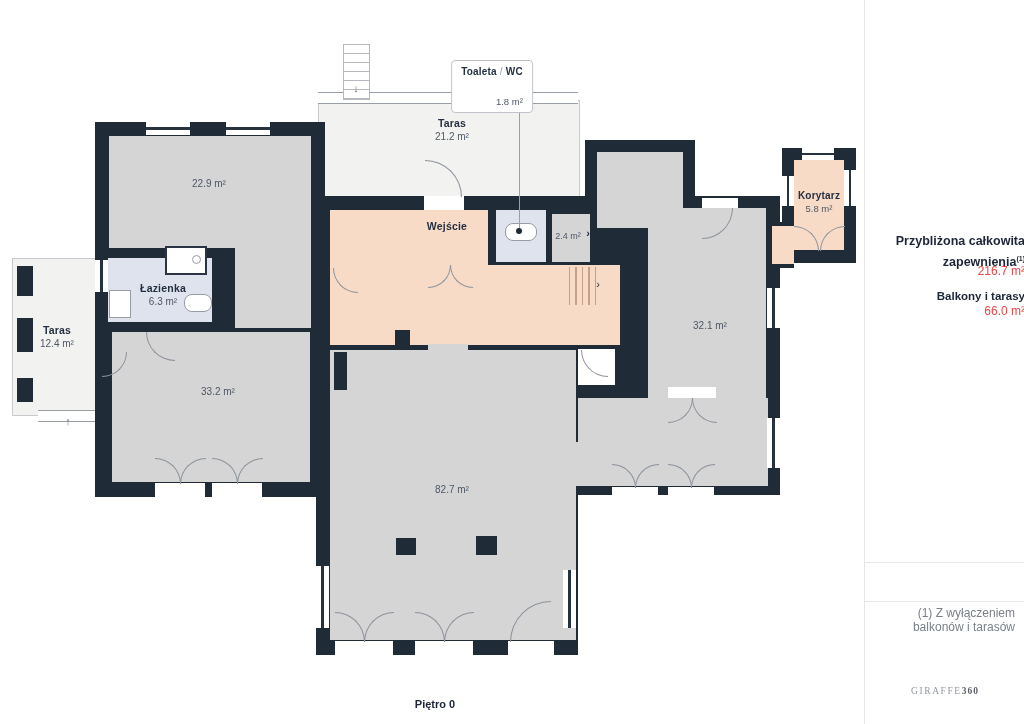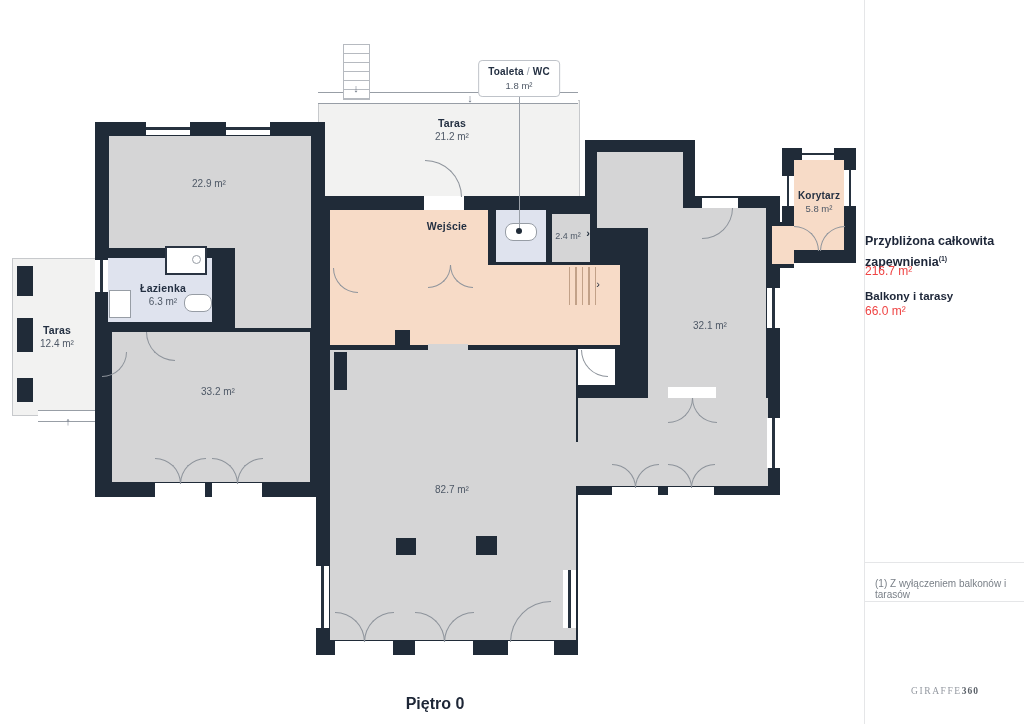--- a/index.html
+++ b/index.html
@@ -30,32 +30,32 @@
   
   .lbl{position:absolute;z-index:7;transform:translate(-50%,-50%);text-align:center;white-space:nowrap;line-height:1.35;}
   .lname{font-weight:bold;font-size:10.5px;color:#243042;letter-spacing:.2px;}
   .larea{font-size:10px;color:#4e5866;}
   .sep{color:#98a0ab;font-weight:normal;padding:0 3px;}
   .arrow{position:absolute;z-index:7;color:#4e5866;font-size:11px;transform:translate(-50%,-50%);}
   .arrowD{color:#6a7380;}
   .callout{position:absolute;z-index:8;transform:translate(-50%,0);background:#fff;border:1px solid #bfc3c9;
            border-radius:4px;padding:4px 9px;text-align:center;line-height:1.4;}
   .callout .lname{font-size:10px;}
-  .callout .larea{font-size:9.5px;}
+  .callout .larea{font-size:9.5px;margin-top:16px;}
   .leader{position:absolute;z-index:7;width:1px;background:#9aa0a8;}
   .leaderDot{position:absolute;z-index:8;width:6px;height:6px;border-radius:50%;background:#202b38;}
-  .floorlbl{position:absolute;z-index:7;transform:translate(-50%,-50%);font-weight:bold;font-size:16px;color:#1d2636;}
+  .floorlbl{position:absolute;z-index:7;transform:translate(-50%,-50%);font-weight:bold;font-size:11px;color:#1d2636;}
   
   .sidebar{position:absolute;left:864px;top:0;width:160px;height:724px;background:#fff;border-left:1px solid #e5e6e8;z-index:9;}
-  .sb{position:absolute;left:0;width:160px;text-align:left;}
+  .sb{position:absolute;left:0;width:160px;text-align:right;}
   .sb-title{font-weight:bold;font-size:12.5px;color:#1d2638;line-height:17px;}
   .sb-title sup{font-size:7px;}
   .sb-val{font-size:12px;color:#ef4444;}
   .sb-sub{font-weight:bold;font-size:11.5px;color:#1d2638;}
-  .sb-note{font-size:10px;color:#7a8088;padding:0 10px;box-sizing:border-box;width:160px;}
+  .sb-note{font-size:12px;color:#7a8088;padding:0 10px;box-sizing:border-box;width:160px;margin-top:28px;}
   .sb-par{font-size:8px;color:#7a8088;line-height:1.55;padding:0 12px;box-sizing:border-box;width:160px;}
   .sb-div{position:absolute;left:0;width:160px;height:1px;background:#e5e6e8;}
   .brand{position:absolute;left:0;width:160px;text-align:center;font-size:9.5px;letter-spacing:1.6px;color:#9499a1;}
   .brand b{color:#5a6068;letter-spacing:1px;}
 </style>
 </head>
 <body>
 
 <div id="app">
 
@@ -166,21 +166,21 @@
 
   <div class="fixture" style="left:165px;top:246px;width:38px;height:25px;border:2px solid #2a3442;"></div>
   <div class="fixture" style="left:192px;top:255px;width:7px;height:7px;border-radius:50%;"></div>
   <div class="fixture" style="left:184px;top:294px;width:26px;height:16px;border-radius:8px;"></div>
   <div class="fixture" style="left:109px;top:290px;width:20px;height:26px;"></div>
 
   <div class="fixture" style="left:505px;top:223px;width:30px;height:16px;border-radius:8px;"></div>
 
   <div class="leader" style="left:519px;top:90px;height:142px;"></div>
   <div class="leaderDot" style="left:516px;top:228px;"></div>
-  <div class="callout" style="left:519px;top:60px;">
+  <div class="callout" style="left:492px;top:60px;text-align:right;">
     <div class="lname">
       <span>Toaleta</span><span class="sep">/</span><span>WC</span>
     </div>
     <div class="larea">1.8 m²</div>
   </div>
 
   <div class="lbl" style="left:452px;top:130px;">
     <div class="lname">Taras</div>
     <div class="larea">21.2 m²</div>
   </div>

